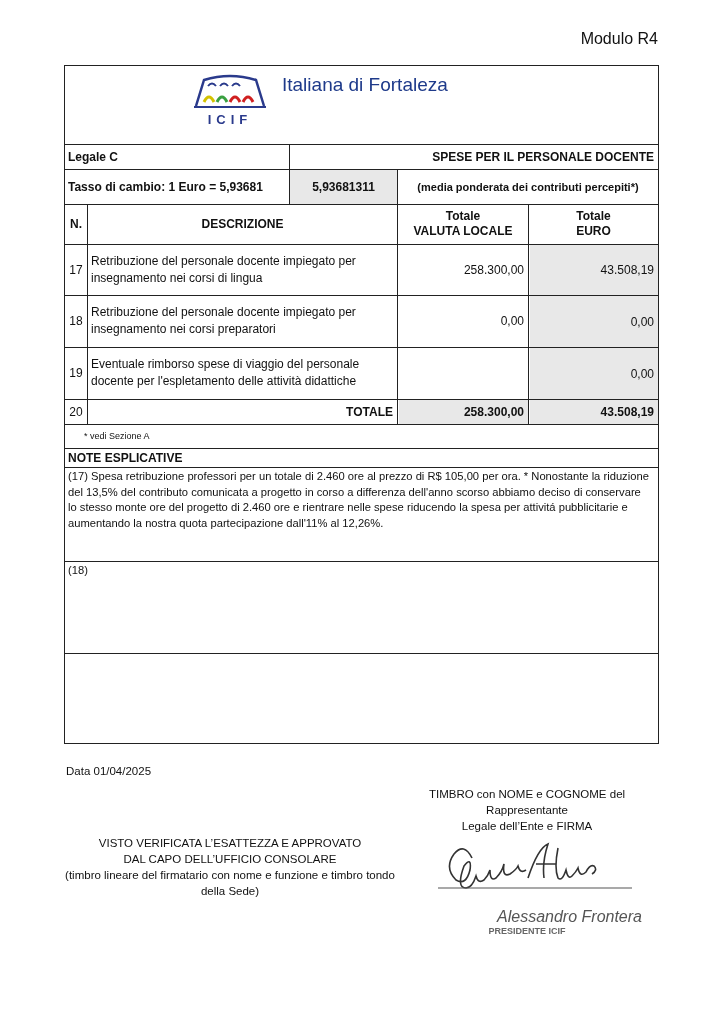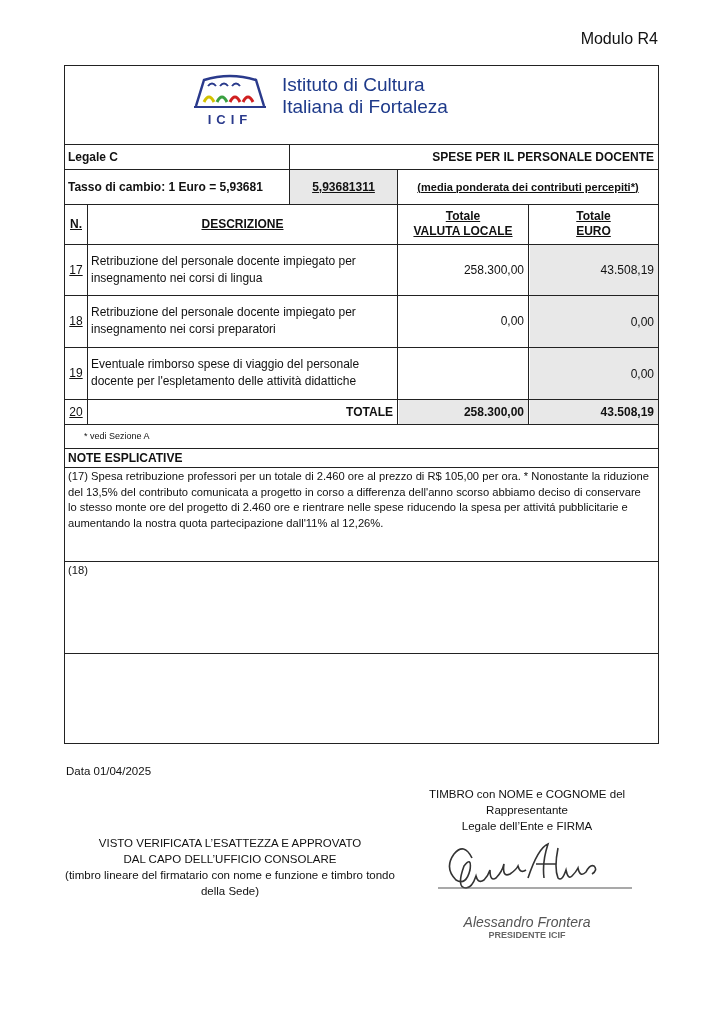--- a/index.html
+++ b/index.html
@@ -8,21 +8,21 @@
   .abs { position: absolute; }
   .modulo { right: 66px; top: 30px; font-size: 16px; }
   .frame { left: 64px; top: 65px; width: 595px; height: 679px;
            border: 1.5px solid #222; box-sizing: border-box; }
   .hline { position: absolute; left: 0; right: 0; height: 0; border-top: 1.5px solid #222; }
   .vline { position: absolute; width: 0; border-left: 1.5px solid #222; }
   .cell { position: absolute; box-sizing: border-box; display: flex; align-items: center; font-size: 12px; }
   .gray { background: #e8e8e8; }
   .bold { font-weight: bold; }
   .right { justify-content: flex-end; padding-right: 4px; padding-left: 24px; }
-  .center { justify-content: center; text-align: center; text-decoration: underline; }
+  .center { justify-content: center; text-align: center; }
   .left { padding-left: 3px; }
   .logo-wrap { left: 190px; top: 72px; width: 300px; height: 56px; }
   .logo-text { position: absolute; left: 92px; top: 2px; font-size: 19px; line-height: 22px; color: #1e3a8a; }
   .note-text { position: absolute; left: 3px; right: 6px; font-size: 11.2px; line-height: 15.5px; }
   .small { font-size: 9px; }
   .sig-text { font-size: 11.5px; text-align: center; line-height: 16px; }
 </style>
 </head>
 <body>
 
@@ -102,21 +102,20 @@
     <path d="M6 34 L14 8 Q40 0 66 8 L74 34" fill="none" stroke="#2a3a8c" stroke-width="2.5"></path>
     <path d="M18 14 q4 -5 8 0 M30 14 q4 -5 8 0 M42 14 q4 -5 8 0" fill="none" stroke="#2a3a8c" stroke-width="2"></path>
     <path d="M14 30 q5 -10 10 0" fill="none" stroke="#d4c200" stroke-width="3"></path>
     <path d="M27 30 q5 -10 10 0" fill="none" stroke="#3aa040" stroke-width="3"></path>
     <path d="M40 30 q5 -10 10 0" fill="none" stroke="#d02020" stroke-width="3"></path>
     <path d="M53 30 q5 -10 10 0" fill="none" stroke="#d02020" stroke-width="3"></path>
     <line x1="4" y1="35" x2="76" y2="35" stroke="#2a3a8c" stroke-width="2"></line>
     <text x="40" y="52" text-anchor="middle" font-family="Liberation Sans, sans-serif" font-weight="bold" font-size="13" fill="#2a3a8c" letter-spacing="5">ICIF</text>
   </svg>
   <div class="logo-text">
-    <div>Istituto di Cultura</div>
     <div>Italiana di Fortaleza</div>
   </div>
 </div>
 
 <div class="abs" style="left:66px; top:765px; font-size:11.5px">Data 01/04/2025</div>
 
 <div class="abs sig-text" style="left:392px; top:786px; width:270px">
   <div>TIMBRO con NOME e COGNOME del Rappresentante</div>
   <div>Legale dell’Ente e FIRMA</div>
 </div>
@@ -126,15 +125,15 @@
   <div>DAL CAPO DELL’UFFICIO CONSOLARE</div>
   <div>(timbro lineare del firmatario con nome e funzione e timbro tondo</div>
   <div>della Sede)</div>
 </div>
 
 <div class="abs" style="left:432px; top:838px; width:210px; height:100px">
   <svg width="210" height="60" viewBox="0 0 210 60">
     <path d="M40 20 q-8 -16 -18 -4 q-10 14 2 26 q10 6 14 -10 q2 -14 -6 -4 q-8 22 2 22 q6 0 10 -12 q2 8 8 4 q4 -4 6 -10 q0 12 6 8 q6 -6 8 -14 q-2 14 6 10 q6 -4 8 -8 q2 8 8 4 M96 40 q10 -30 20 -34 q-6 18 -4 34 M104 26 l20 0 M126 10 q-4 20 0 30 q4 4 8 -8 q2 10 6 6 q4 -4 6 -8 q2 10 8 4 q4 -8 8 -6 q4 4 -2 8" fill="none" stroke="#333" stroke-width="1.6"></path>
     <line x1="6" y1="50" x2="200" y2="50" stroke="#555" stroke-width="1.2"></line>
   </svg>
-  <div style="text-align:center; font-size:14px; color:#555; font-style:italic; margin-top:12px; margin-left:-20px">Alessandro Frontera</div>
+  <div style="text-align:right; font-size:16px; color:#555; font-style:italic; margin-top:6px; margin-left:-20px">Alessandro Frontera</div>
   <div style="text-align:center; font-size:9px; color:#666; font-weight:bold; margin-left:-20px">PRESIDENTE ICIF</div>
 </div>
 
 </body></html>

